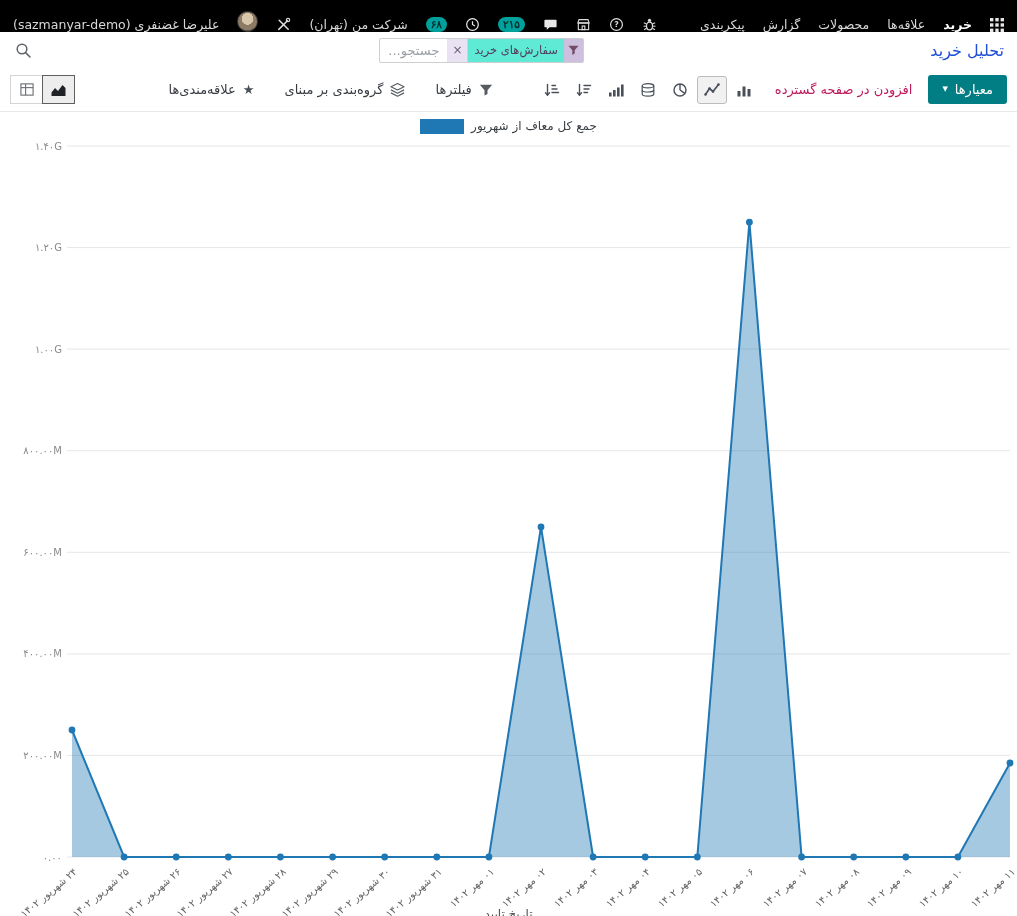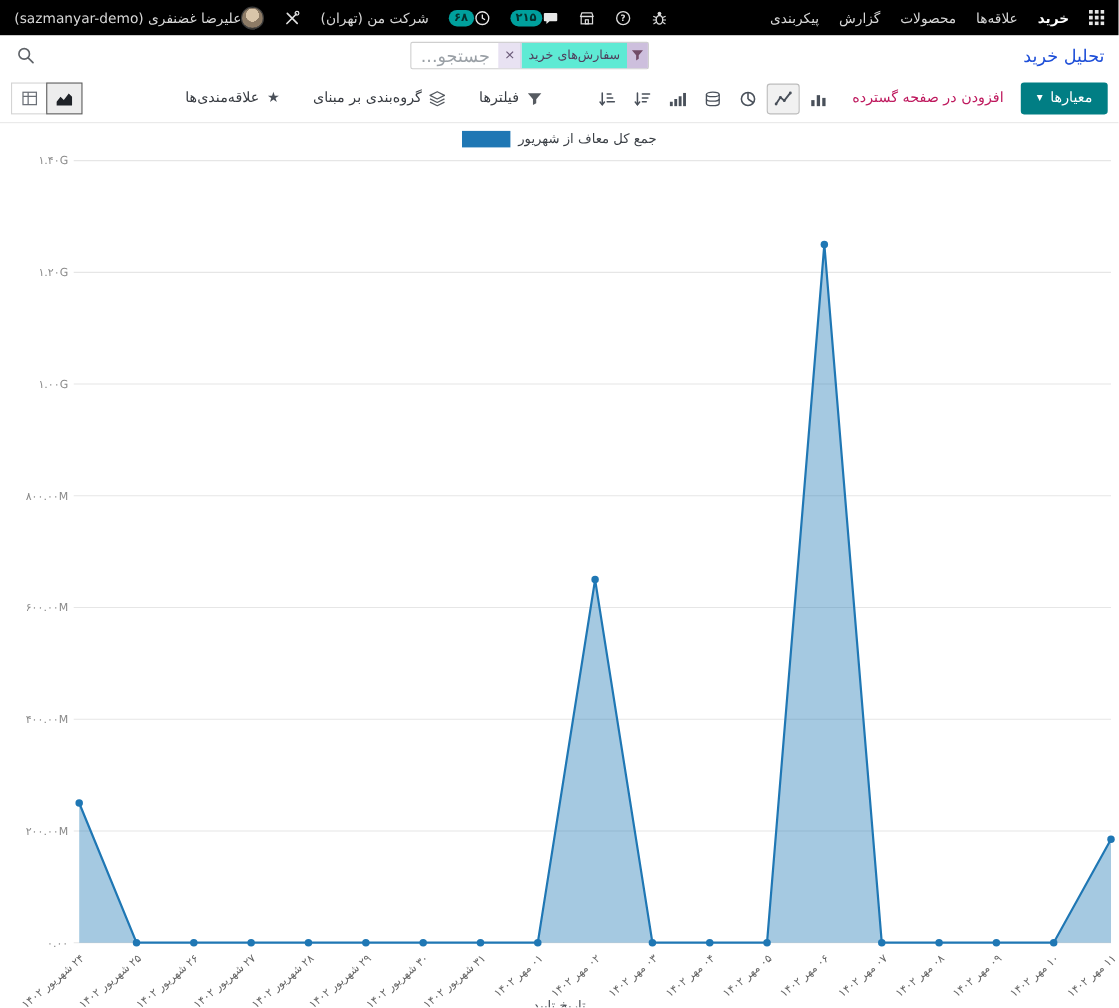--- a/index.html
+++ b/index.html
@@ -10,42 +10,42 @@
     color:#333;
   }
   button { background:none; border:none; padding:0; font-family:inherit; cursor:pointer; color:inherit; }
   svg { display:block; }
   svg text { font-family:"DejaVu Sans",sans-serif; }
 
   
   .topnav { height:32px; background:#000; color:#d8d8d8; display:flex;
     justify-content:space-between; align-items:center; padding:0 4px; font-size:12.5px; }
   .nav-group { display:flex; align-items:center; height:100%; }
-  .nav-item { padding:0 9px; height:100%; display:flex; align-items:center; gap:0;
+  .nav-item { padding:0 9px; height:100%; display:flex; align-items:flex-end; gap:18px;
     color:#d8d8d8; font-size:12.5px; white-space:nowrap; }
   .app-name { color:#fff; font-weight:bold; }
   .count { background:#00A09D; color:#04312e; border-radius:8px; padding:0 5px;
-    font-size:10.5px; font-weight:bold; line-height:15px; height:15px; }
+    font-size:10.5px; font-weight:bold; line-height:15px; height:15px;font-family:Liberation Serif, serif; }
   .avatar { width:21px; height:21px; border-radius:50%; flex:none;
     background:radial-gradient(circle at 50% 36%, #d9c5a9 0 38%, #8d7b66 39% 72%, #56504a 73%);
     border:1px solid #3c3c3c; }
 
   
   .search-row { height:36px; display:flex; align-items:center; }
   .page-title { font-size:16px; color:#1d4ed8; padding:0 13px; white-space:nowrap; }
   .search-center { flex:1; display:flex; justify-content:center; }
   .search-box { display:flex; align-items:center; border:1px solid #cfcfcf; border-radius:2px;
     height:25px; min-width:150px; background:#fff; }
   .facet { display:flex; align-items:stretch; height:100%; font-size:11.5px; }
   .facet-icon { background:#cdbfdd; display:flex; align-items:center; padding:0 4px; }
   .facet-label { background:#5eead4; color:#50405e; display:flex; align-items:center;
     padding:0 6px; white-space:nowrap; }
   .facet-remove { background:#e8e2f2; color:#6b5b79; display:flex; align-items:center;
     padding:0 5px; border-right:1px solid #d6cce3; font-size:12px; }
-  .search-placeholder { color:#9aa0a6; font-size:16px; padding:0 8px; white-space:nowrap; }
+  .search-placeholder { color:#9aa0a6; font-size:13px; padding:0 8px; white-space:nowrap; }
   .search-side { width:46px; display:flex; justify-content:center; }
 
   
   .control-row { height:44px; display:flex; align-items:center; padding:0 10px;
     border-bottom:1px solid #e8e8e8; gap:8px; }
   .btn-primary { background:#017E84; color:#fff; border-radius:3px; padding:7px 14px;
     font-size:13px; display:flex; align-items:center; gap:7px; white-space:nowrap; }
   .caret { font-size:7px; line-height:1; }
   .btn-link { color:#be185d; font-size:13px; font-weight:500; padding:6px 8px; white-space:nowrap; }
   .charttype-group { display:flex; align-items:center; gap:2px; margin-left:0; }

